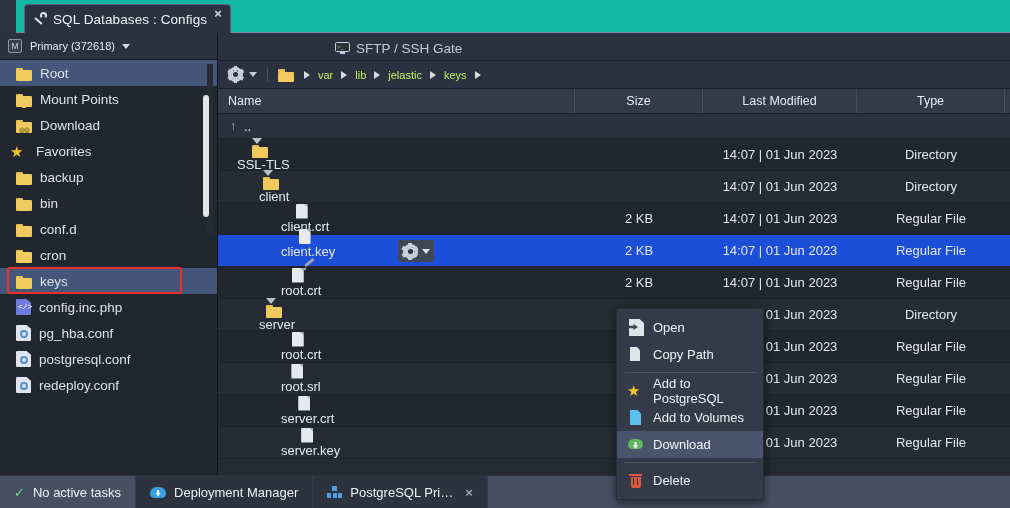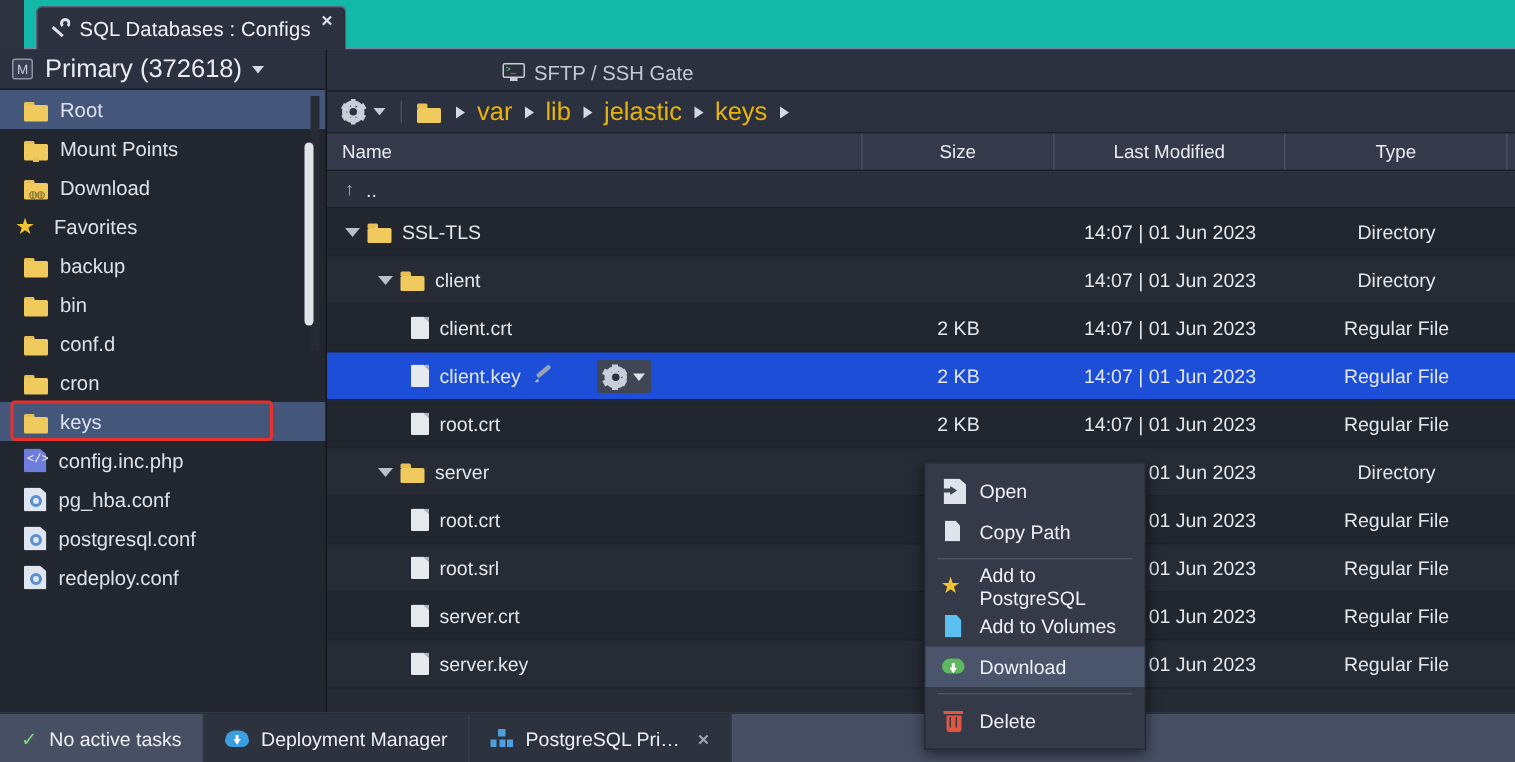--- a/index.html
+++ b/index.html
@@ -49,21 +49,21 @@
     height: 27px; background: #2c3140;
     display: flex; align-items: center; padding-left: 8px;
     border-bottom: 1px solid #1a1d24;
   }
   .sb-badge {
     width: 14px; height: 14px; border: 1px solid #8d94a6; border-radius: 2px;
     color: #c7ccd8; font-size: 9px; line-height: 12px; text-align: center;
     margin-right: 8px; background: #3a4052;
   }
   #sb-header .sb-env {
-    color: #e8ebf1; font-size: 17px;
+    color: #e8ebf1; font-size: 11px;
   }
   #sb-header .caret {
     margin-left: 7px; width: 0; height: 0;
     border-left: 4.5px solid transparent; border-right: 4.5px solid transparent;
     border-top: 5px solid #d6dae3;
   }
   #sb-list {
     position: absolute; top: 27px; left: 0; right: 0; bottom: 0;
     overflow: hidden;
   }
@@ -139,21 +139,21 @@
   .gear .sp.b { transform: rotate(60deg); }
   .gear .sp.c { transform: rotate(120deg); }
   .gear .hole { position: absolute; left: 50%; top: 50%; width: 5px; height: 5px;
     margin: -2.5px 0 0 -2.5px; border-radius: 50%; background: #2c3140; z-index:2;}
   .pb-caret {
     margin-left: 6px; width: 0; height: 0;
     border-left: 4.5px solid transparent; border-right: 4.5px solid transparent;
     border-top: 5px solid #c3c9d5;
   }
   .pb-sep { width: 1px; height: 15px; background: #474e60; margin: 0 10px; }
-  .crumb { color: #eab308; font-size: 17px; }
+  .crumb { color: #bef264; font-size: 11px; }
   .arrow {
     width: 0; height: 0; margin: 0 8px;
     border-top: 4.5px solid transparent; border-bottom: 4.5px solid transparent;
     border-left: 6px solid #d5d9e2;
   }
 
   
   #thead {
     height: 25px; display: flex; background: #343a4a;
     border-bottom: 1px solid #1b1e25; color: #e7eaf0; font-size: 12.5px;
@@ -176,21 +176,21 @@
   .row .cell.name { width: 357px; }
   .row .cell.size { width: 128px; justify-content: center; }
   .row .cell.mod { width: 154px; justify-content: center; }
   .row .cell.type { width: 148px; justify-content: center; }
   .up-arrow { color: #aeb5c2; font-size: 12px; margin: 0 8px 0 12px; }
   .tri {
     width: 0; height: 0; flex: none;
     border-left: 5px solid transparent; border-right: 5px solid transparent;
     border-top: 6px solid #b9bfcb; margin-right: 5px;
   }
-  .rowname { display: flex; align-items: center; }
+  .rowname { display: flex; align-items: center; flex-direction: column; }
   .nm { margin-left: 7px; }
   .pencil { width: 13px; height: 13px; margin-left: 9px; position: relative; }
 
   
   #rowgear {
     position: absolute; left: 177px; top: 5px; width: 36px; height: 22px;
     background: #3c4considered; }
   #rowgear {
     background: #3f4757; border-radius: 2px;
     display: flex; align-items: center; justify-content: center;

